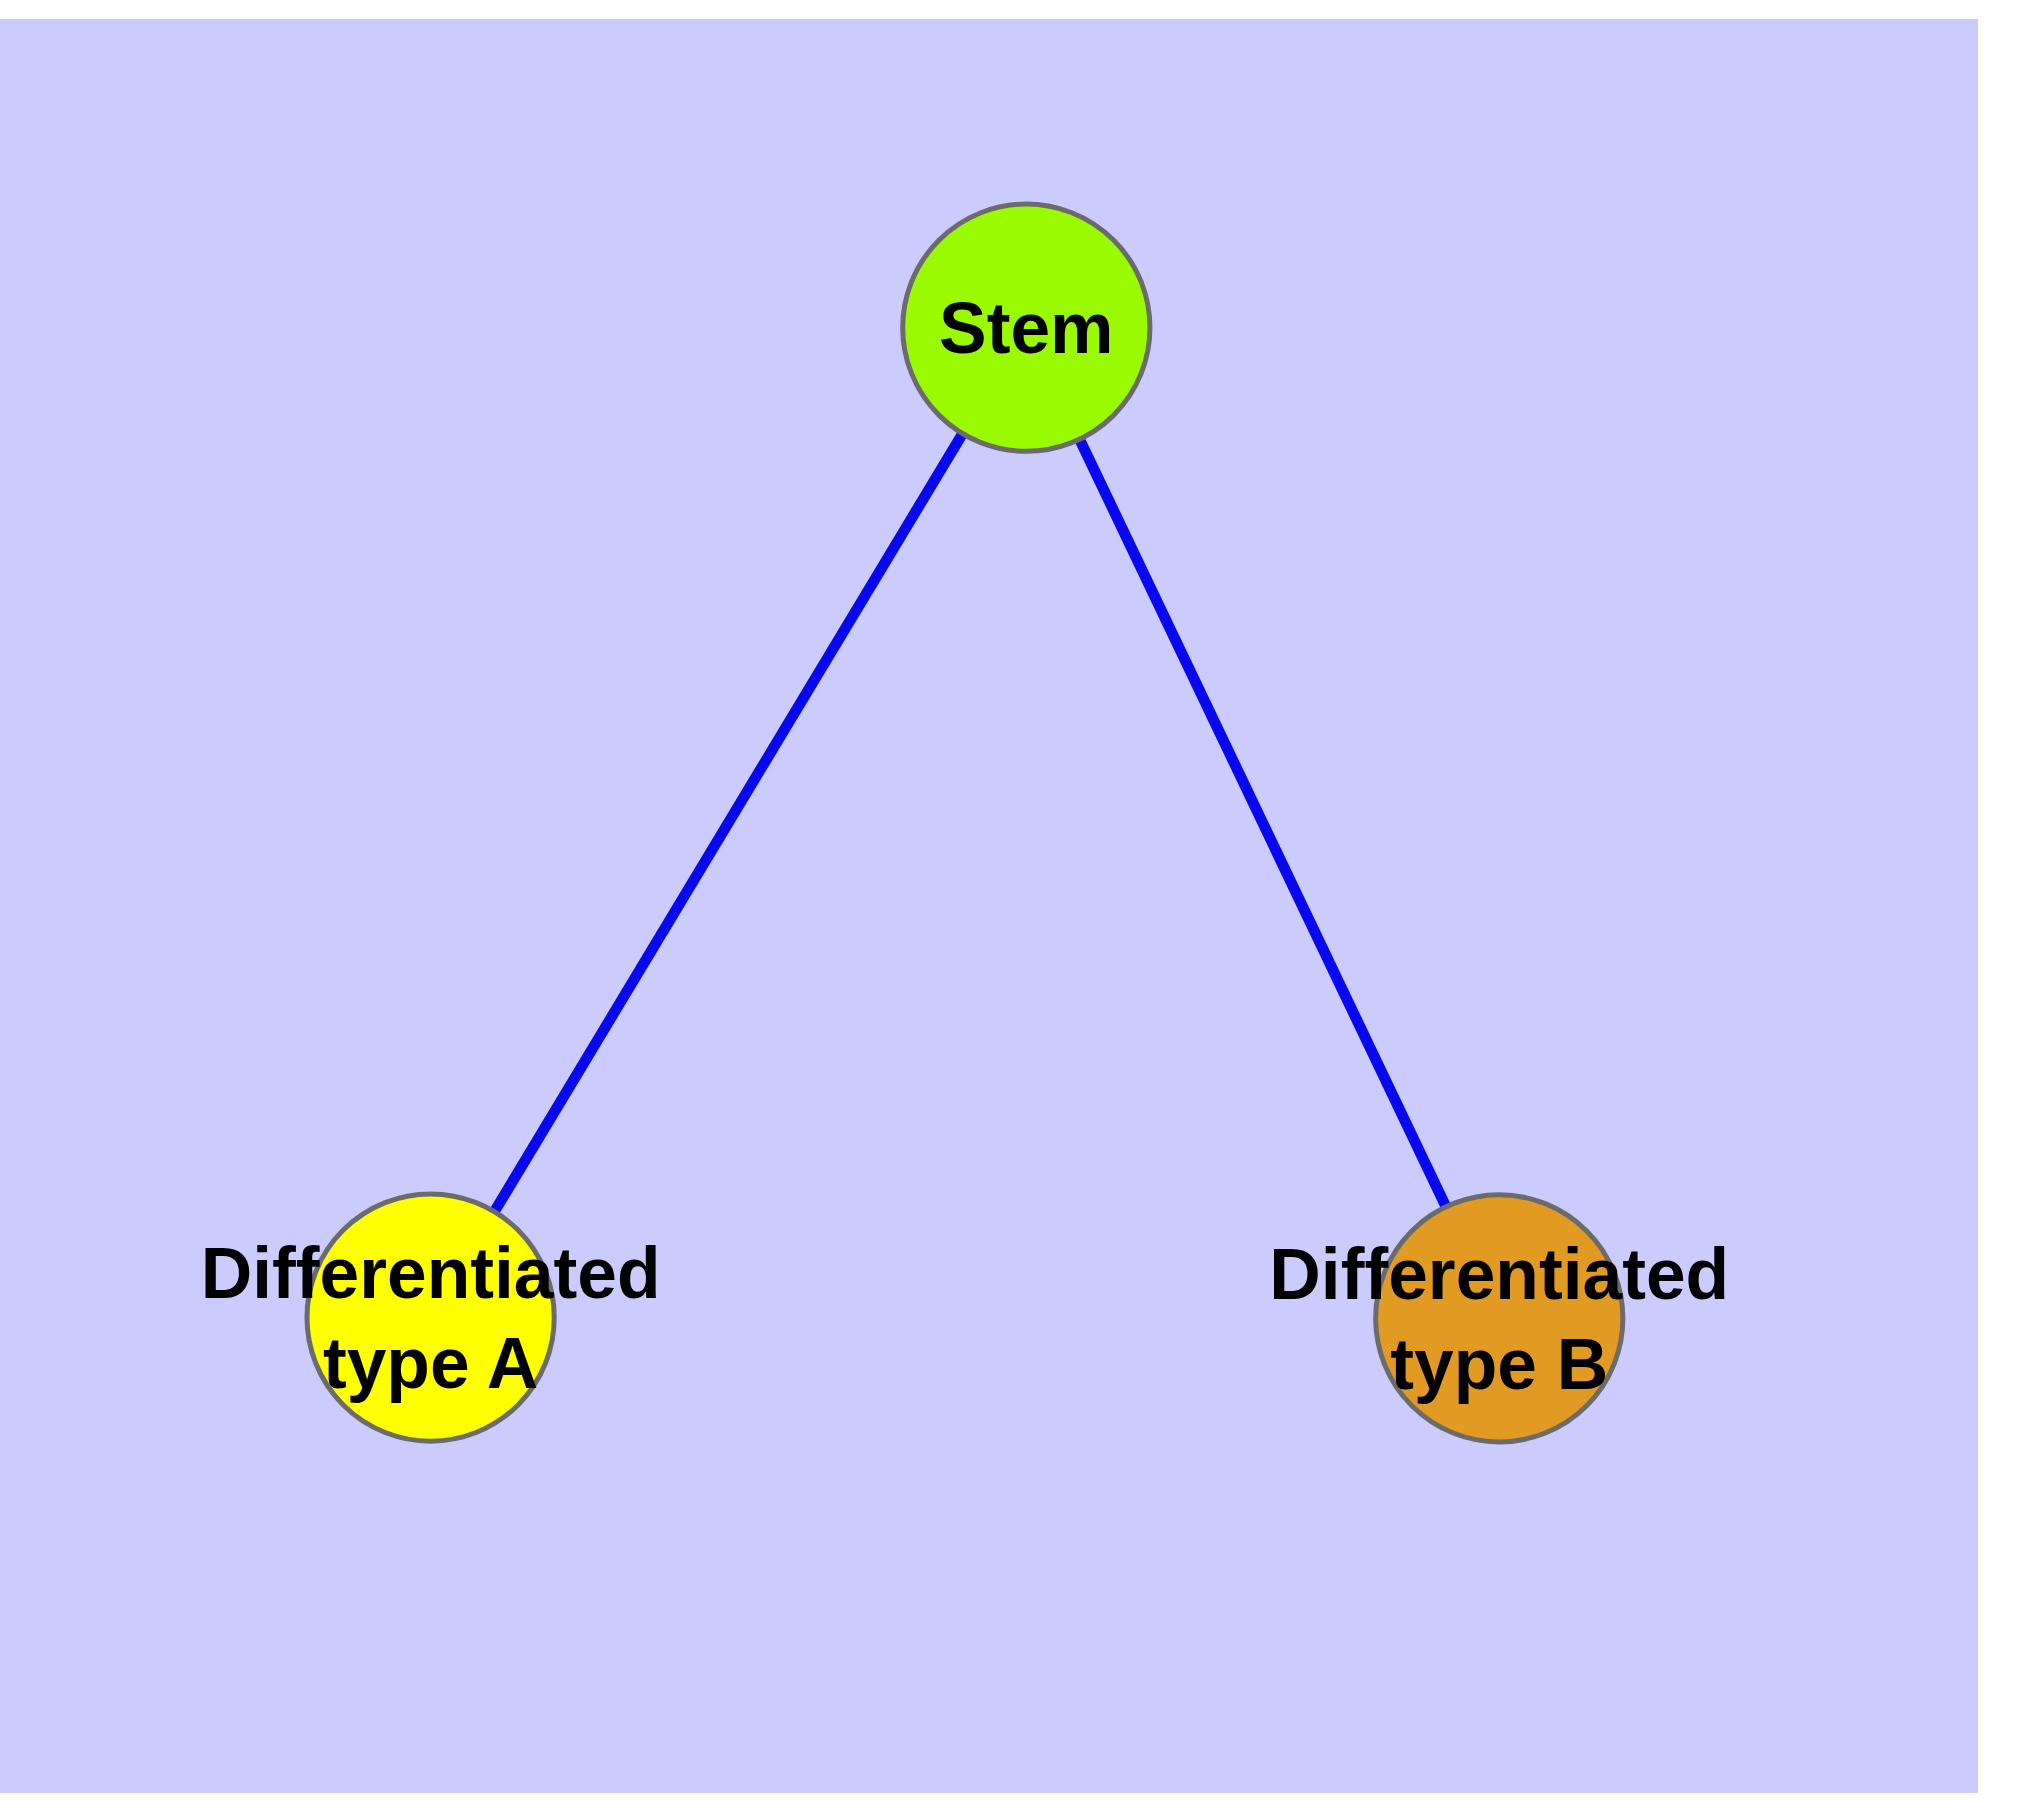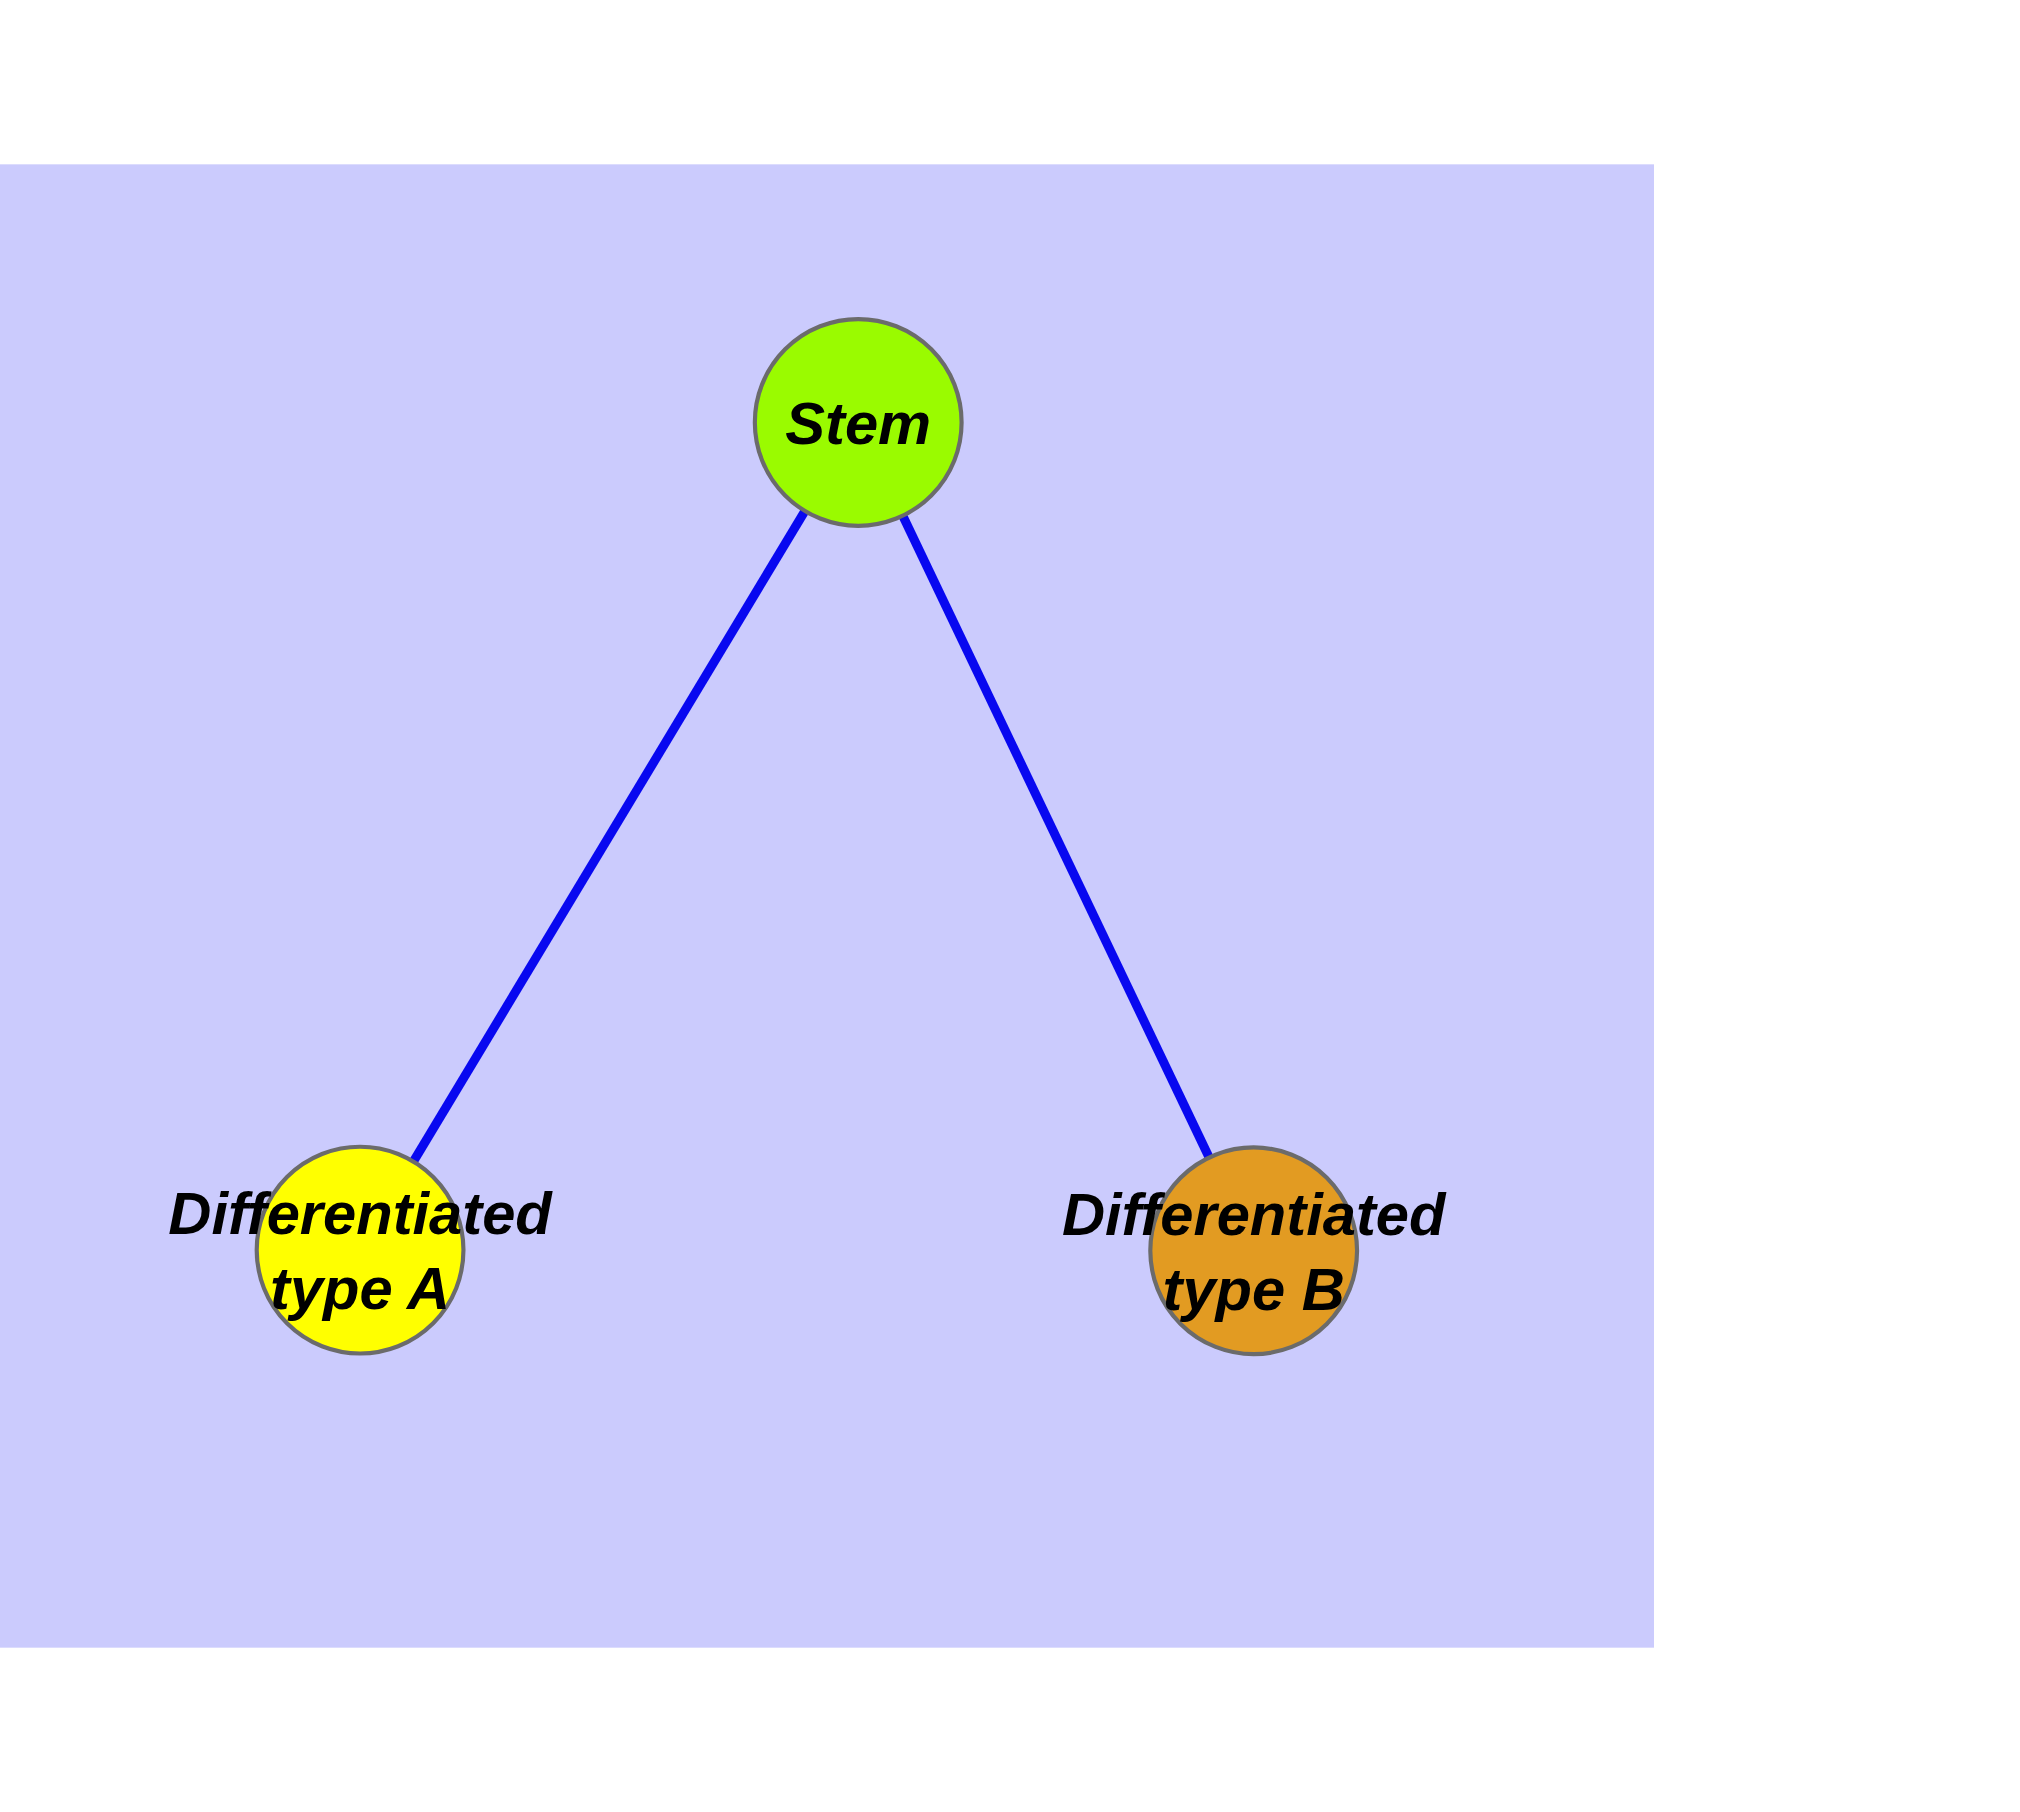--- a/index.html
+++ b/index.html
@@ -4,24 +4,23 @@
 <style>
   html, body {
     margin: 0;
     padding: 0;
   }
   body {
     font-family: "Liberation Sans", sans-serif;
   }
   .canvas {
     position: relative;
-    width: 1654px;
+    width: 1978px;
     height: 1812px;
     overflow: hidden;
-    font-style: italic;
   }
   .canvas svg {
     position: absolute;
     left: 0;
     top: 0;
     width: 100%;
     height: 100%;
     display: block;
   }
   .node-label {

